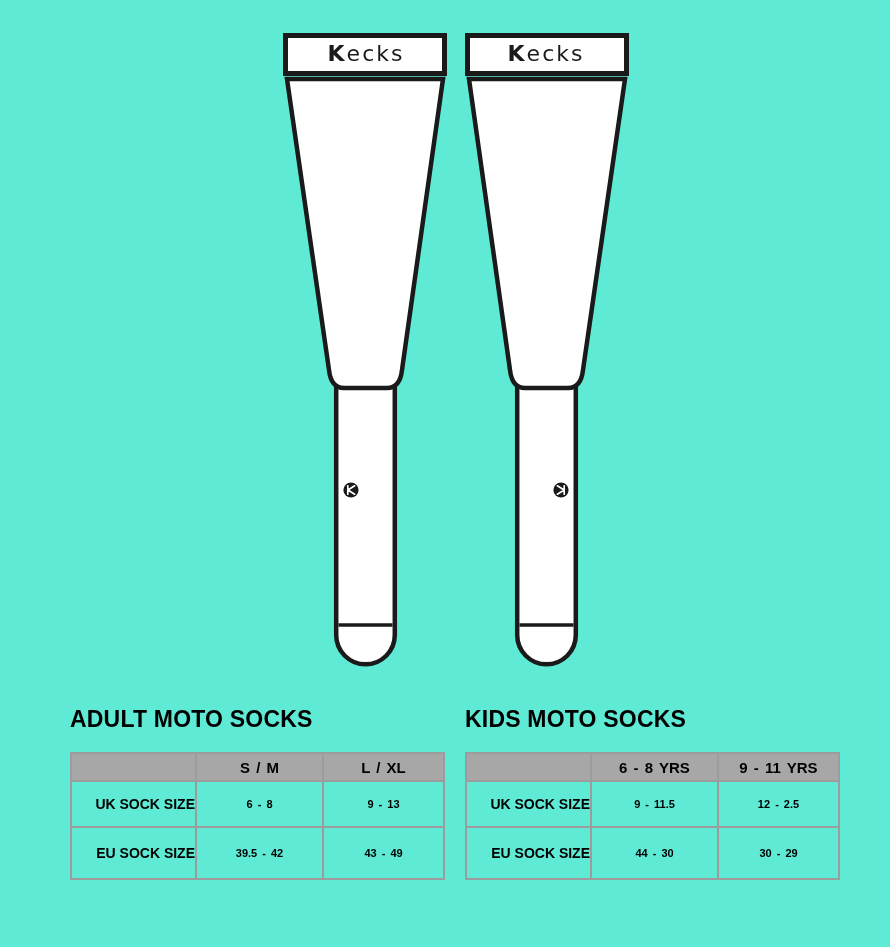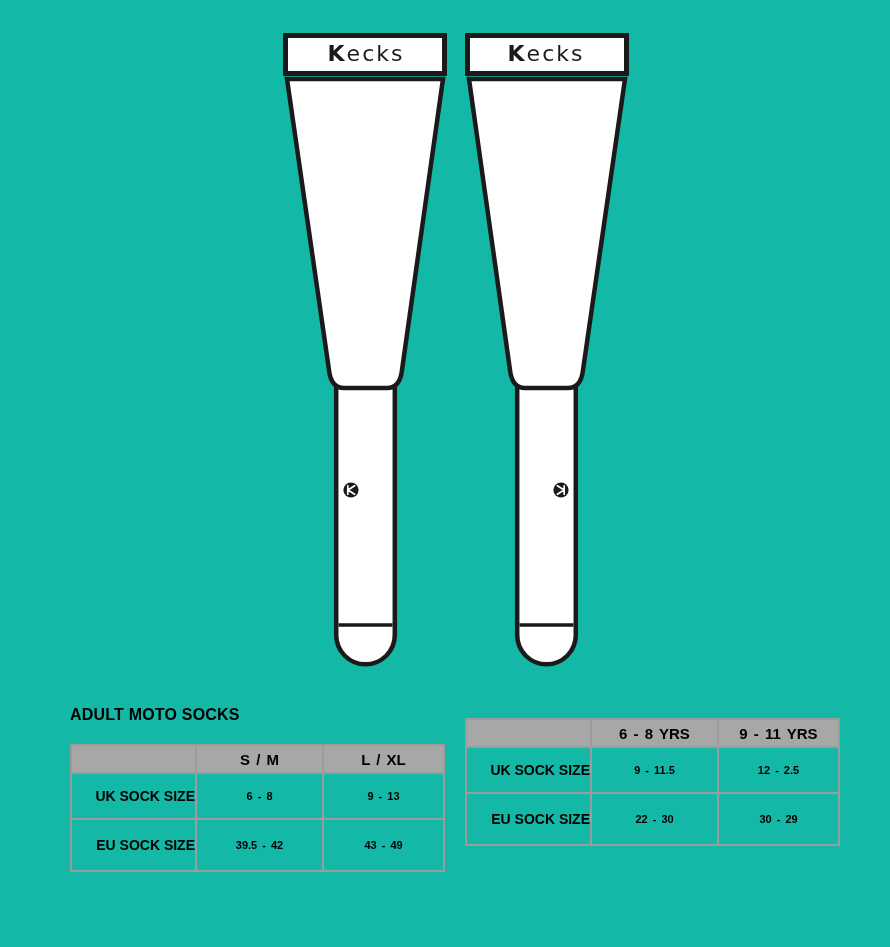--- a/index.html
+++ b/index.html
@@ -1,20 +1,20 @@
 <!DOCTYPE html>
 <html><head>
 <meta charset="utf-8">
 <style>
   html, body { margin: 0; padding: 0; background: #ffffff; }
   .page {
     position: relative;
     width: 890px;
     height: 947px;
-    background: #14b8a6;
+    background: #5eead4;
     overflow: hidden;
     font-family: "Liberation Sans", sans-serif;
     color: #000;
   }
 
   
   .sock { position: absolute; width: 166px; height: 637px; top: 31px; }
   #sock-left  { left: 283px; }
   #sock-right { left: 463px; }
   .sock svg { position: absolute; left: 0; top: 0; display: block; }
@@ -35,29 +35,29 @@
   .cuff-logo::first-letter { font-weight: bold; }
 
   
   .size-section { position: absolute; top: 706px; width: 373px; }
   #adult-section { left: 70px; }
   #kids-section  { left: 465px; }
 
   .size-title {
     margin: 0;
     height: 26px;
-    font-size: 16px;
+    font-size: 23px;
     font-weight: bold;
     letter-spacing: 0.2px;
     color: #000;
     white-space: nowrap;
   }
 
   table.size-table {
-    margin-top: 12px;
+    margin-top: 20px;
     border-collapse: collapse;
     table-layout: fixed;
     width: 373px;
     border-radius: 29px;
   }
   .size-table col.c1 { width: 125px; }
   .size-table col.c2 { width: 127px; }
   .size-table col.c3 { width: 121px; }
 
   .size-table th, .size-table td {
@@ -150,39 +150,40 @@
         <tr class="data-row-2">
           <td class="row-label">EU SOCK SIZE</td>
           <td class="row-value">39.5 - 42</td>
           <td class="row-value">43 - 49</td>
         </tr>
       </tbody>
     </table>
   </section>
 
   <section class="size-section" id="kids-section">
+    <h2 class="size-title">KIDS MOTO SOCKS</h2>
     <table class="size-table">
       <colgroup>
           <col class="c1">
           <col class="c2">
           <col class="c3">
         </colgroup>
       <tbody>
         <tr class="head-row">
           <th></th>
           <th>6 - 8 YRS</th>
           <th>9 - 11 YRS</th>
         </tr>
         <tr class="data-row-1">
           <td class="row-label">UK SOCK SIZE</td>
           <td class="row-value">9 - 11.5</td>
           <td class="row-value">12 - 2.5</td>
         </tr>
         <tr class="data-row-2">
           <td class="row-label">EU SOCK SIZE</td>
-          <td class="row-value">22 - 30</td>
+          <td class="row-value">44 - 30</td>
           <td class="row-value">30 - 29</td>
         </tr>
       </tbody>
     </table>
   </section>
 
 </div>
 
 </body></html>

